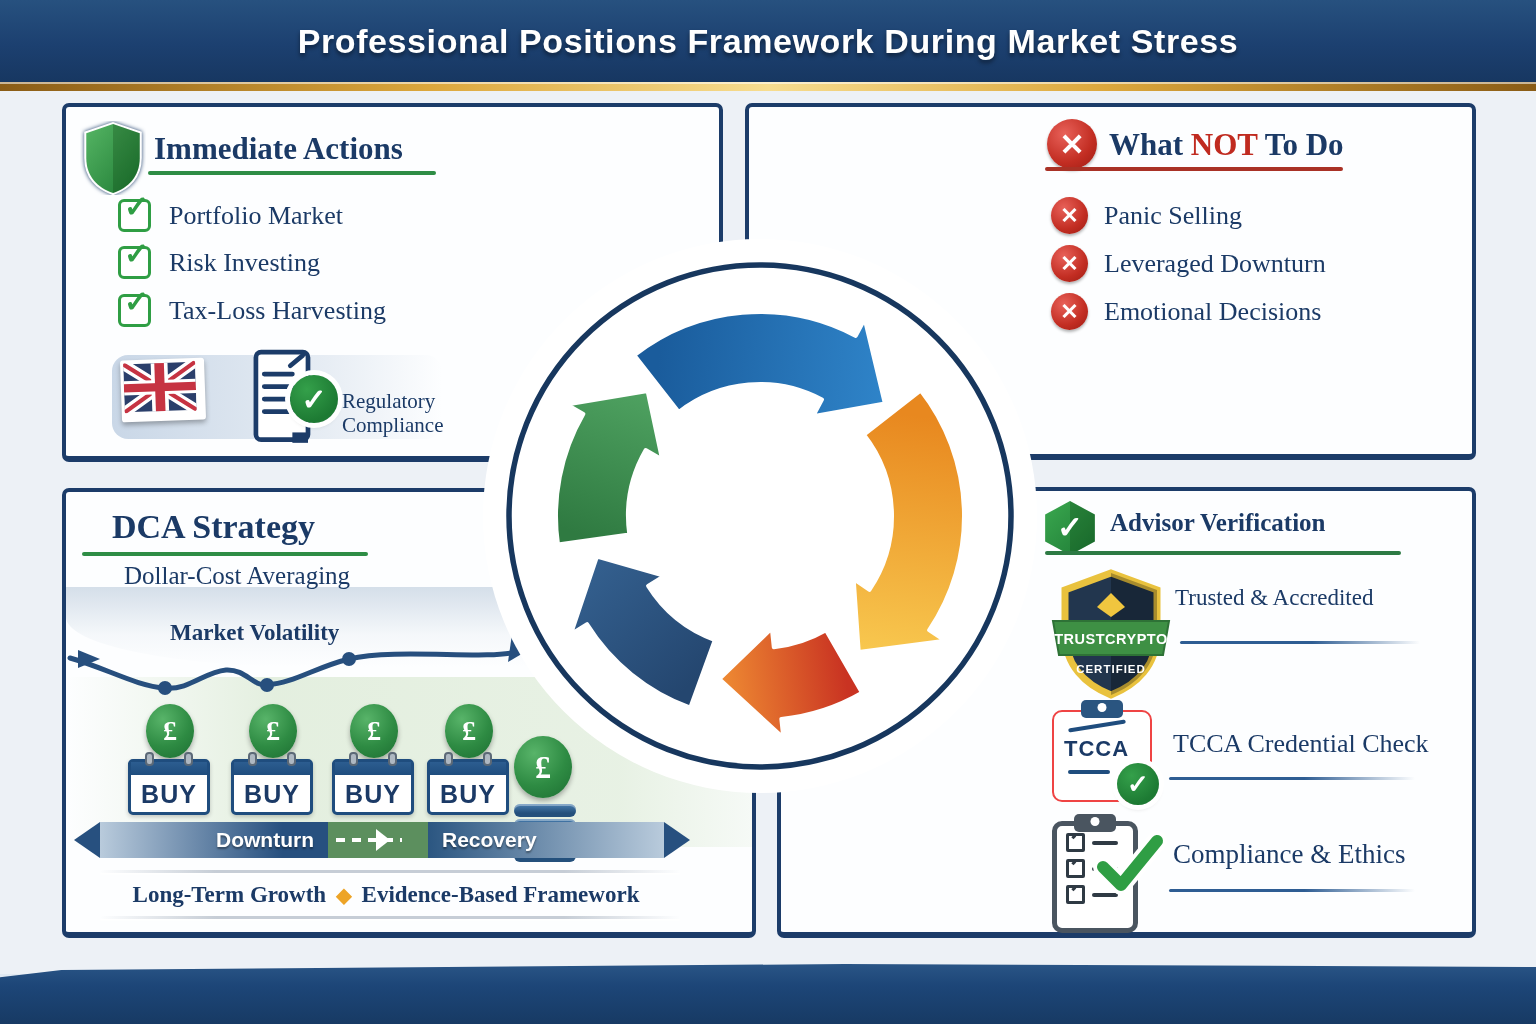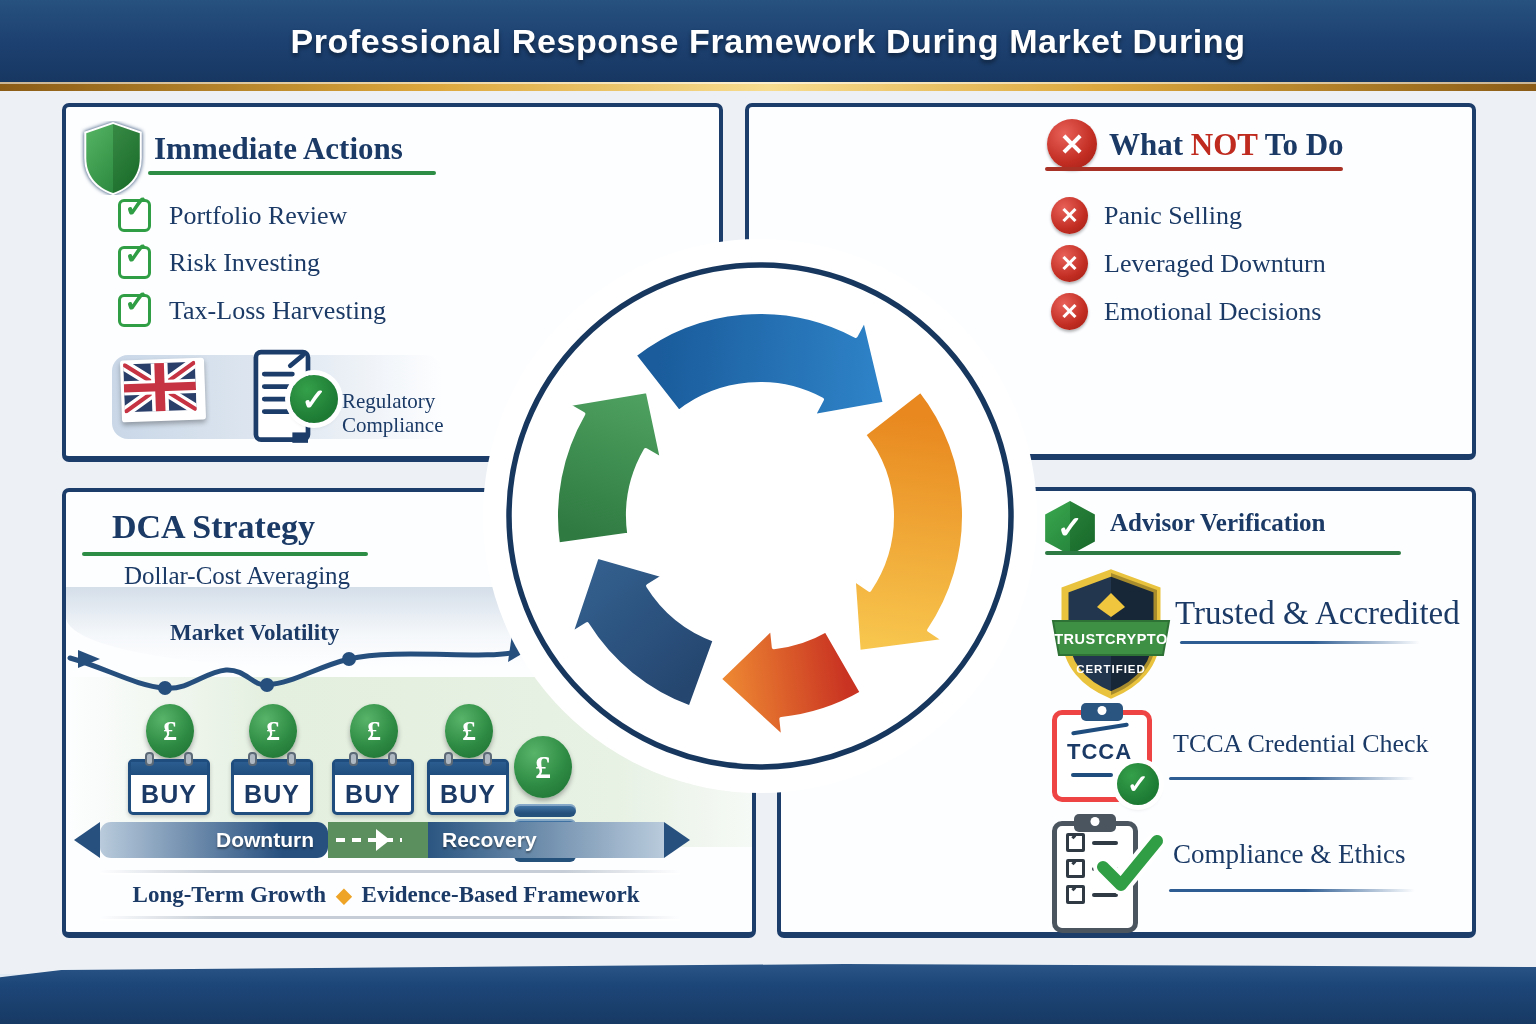--- a/index.html
+++ b/index.html
@@ -85,41 +85,41 @@
     background:linear-gradient(180deg,#4a7fb0,#24507c 70%);
     box-shadow:inset 0 2px 0 rgba(255,255,255,.35);}
 
   .band{position:absolute;left:8px;top:330px;width:616px;height:36px;display:flex;align-items:center;}
   .band-tri{width:0;height:0;border-top:18px solid transparent;border-bottom:18px solid transparent;}
   .band-tri.left{border-right:26px solid #27507f;}
   .band-tri.right{border-left:26px solid #27507f;}
   .band-seg{height:100%;display:flex;align-items:center;color:#fff;
     font-size:21px;font-weight:bold;text-shadow:0 2px 2px rgba(0,0,0,.4);}
   .seg1{width:228px;background:linear-gradient(90deg,#b9cbdc,#27507f 80%);
-    justify-content:flex-end;padding-right:14px;box-sizing:border-box;border-radius:11px;}
+    justify-content:flex-end;padding-right:14px;box-sizing:border-box;}
   .seg2{width:100px;background:#5c8f5e;position:relative;}
   .seg3{flex:1;background:linear-gradient(90deg,#2b5681,#b9cbdc);
     padding-left:14px;box-sizing:border-box;text-align:right;}
   .dash-line{position:absolute;left:8px;top:16px;width:66px;height:4px;
     background:repeating-linear-gradient(90deg,#fff 0 9px,rgba(255,255,255,0) 9px 16px);}
   .dash-arrow{position:absolute;left:48px;top:7px;width:0;height:0;
     border-top:11px solid transparent;border-bottom:11px solid transparent;
     border-left:14px solid #fff;}
   .sep{position:absolute;left:34px;width:580px;height:3px;border-radius:2px;
     background:linear-gradient(90deg,rgba(200,207,216,0),#c6cdd6 20%,#c6cdd6 80%,rgba(200,207,216,0));
     box-shadow:0 2px 2px rgba(255,255,255,.9);}
   .growth-row{position:absolute;left:20px;top:390px;width:600px;text-align:center;
     font-family:"Liberation Serif",serif;font-weight:bold;color:#1b3a66;font-size:23px;}
   .diamond{color:#eda427;font-size:20px;padding:0 10px;}
 
   
   .thin-line{position:absolute;height:3px;border-radius:2px;
     background:linear-gradient(90deg,#2e5d93 55%,rgba(46,93,147,0));}
   .clipboard{position:absolute;box-sizing:border-box;background:#fff;border-radius:10px;}
-  .clip1{border:5px solid #ef4444;width:100px;height:92px;}
+  .clip1{border:2px solid #ef4444;width:100px;height:92px;}
   .clip2{border:5px solid #4a5560;width:86px;height:112px;}
   .clip-top{position:absolute;left:50%;transform:translateX(-50%);top:-12px;
     width:42px;height:18px;border-radius:5px;}
   .clip-top::after{content:"";position:absolute;left:50%;top:3px;transform:translateX(-50%);
     width:9px;height:9px;border-radius:50%;background:#fff;}
   .tcca-slant{position:absolute;left:14px;top:12px;width:58px;height:4px;
     background:#1f4d7e;transform:rotate(-9deg);border-radius:2px;}
   .tcca-word{position:absolute;left:10px;top:24px;font-size:22px;font-weight:bold;
     color:#1b3a66;letter-spacing:1px;}
   .tcca-under{position:absolute;left:14px;top:58px;width:42px;height:4px;
@@ -137,21 +137,21 @@
     clip-path:polygon(0 22%,4% 10%,55% 0%,100% 5%,100% 100%,0 100%);}
   .footer-glow{position:absolute;left:0;bottom:46px;width:1536px;height:4px;
     background:linear-gradient(90deg,rgba(180,204,226,.2),#b4ccE2 30%,rgba(180,204,226,.15));}
 
   svg text{font-family:"Liberation Sans",sans-serif;}
 </style>
 </head>
 <body>
 
 <div class="banner">
-  <div class="banner-title">Professional Response Framework During Market During</div>
+  <div class="banner-title">Professional Positions Framework During Market Stress</div>
 </div>
 <div class="gold-bar"></div>
 
 <div class="panel panel-tl">
   <svg class="abs" style="left:14px;top:14px" width="66" height="74" viewBox="0 0 64 72">
     <defs>
         <linearGradient id="gsh" x1="0" y1="0" x2="1" y2="1">
       <stop offset="0" stop-color="#55b564"></stop>
           <stop offset="1" stop-color="#1e7a33"></stop>
         </linearGradient>
@@ -159,21 +159,21 @@
     <path d="M32,3 L58,12 V36 C58,54 47,65 32,70 C17,65 6,54 6,36 V12 Z" fill="url(#gsh)" stroke="#ffffff" stroke-width="4" paint-order="stroke" style="filter:drop-shadow(0 0 2px #1c3c69)"></path>
     <path d="M32,3 L58,12 V36 C58,54 47,65 32,70 Z" fill="rgba(0,40,0,.22)"></path>
   </svg>
   <div class="h-title abs" style="left:88px;top:24px;font-size:31px">Immediate Actions</div>
   <div class="underline u-green" style="left:82px;top:64px;width:288px"></div>
 
   <div class="chk-row" style="left:52px;top:92px">
     <span class="chk-box">
         <span class="tick">✓</span>
       </span>
-    <span class="chk-label serif-item">Portfolio Review</span>
+    <span class="chk-label serif-item">Portfolio Market</span>
   </div>
   <div class="chk-row" style="left:52px;top:139px">
     <span class="chk-box">
         <span class="tick">✓</span>
       </span>
     <span class="chk-label serif-item">Risk Investing</span>
   </div>
   <div class="chk-row" style="left:52px;top:187px">
     <span class="chk-box">
         <span class="tick">✓</span>
@@ -335,21 +335,21 @@
   <div class="underline u-green" style="left:264px;top:60px;width:356px;background:#2d7a44"></div>
 
   <svg class="abs" style="left:268px;top:78px" width="124" height="130" viewBox="0 0 124 130">
     <path d="M62,4 L108,21 V64 C108,97 87,116 62,126 C37,116 16,97 16,64 V21 Z" fill="#22364e" stroke="#e9c23e" stroke-width="7"></path>
     <path d="M62,4 L108,21 V64 C108,97 87,116 62,126 Z" fill="rgba(0,0,0,.28)"></path>
     <path d="M62,24 L76,38 L62,48 L48,38 Z" fill="#f0c63f"></path>
     <polygon points="4,52 120,52 114,86 10,86" fill="#3e9044" stroke="#2e7236" stroke-width="2"></polygon>
     <text id="badge-top-text" x="62" y="75" text-anchor="middle" font-size="14.5" font-weight="bold" fill="#fff" letter-spacing="0.5">TRUSTCRYPTO</text>
     <text id="badge-bottom-text" x="62" y="104" text-anchor="middle" font-size="11.5" font-weight="bold" fill="#fff" letter-spacing="1">CERTIFIED</text>
   </svg>
-  <div class="serif-item abs" style="left:394px;top:104px;font-size:33px">Trusted &amp; Accredited</div>
+  <div class="serif-item abs" style="left:394px;top:94px;font-size:23px">Trusted &amp; Accredited</div>
   <div class="thin-line" style="left:399px;top:150px;width:240px"></div>
 
   <div class="clipboard clip1" style="left:271px;top:219px">
     <div class="clip-top" style="background:#2a5580"></div>
     <div class="tcca-slant"></div>
     <div class="tcca-word">TCCA</div>
     <div class="tcca-under"></div>
   </div>
   <div class="check-badge" style="left:336px;top:272px;width:42px;height:42px;font-size:26px">
     <span>✓</span>

